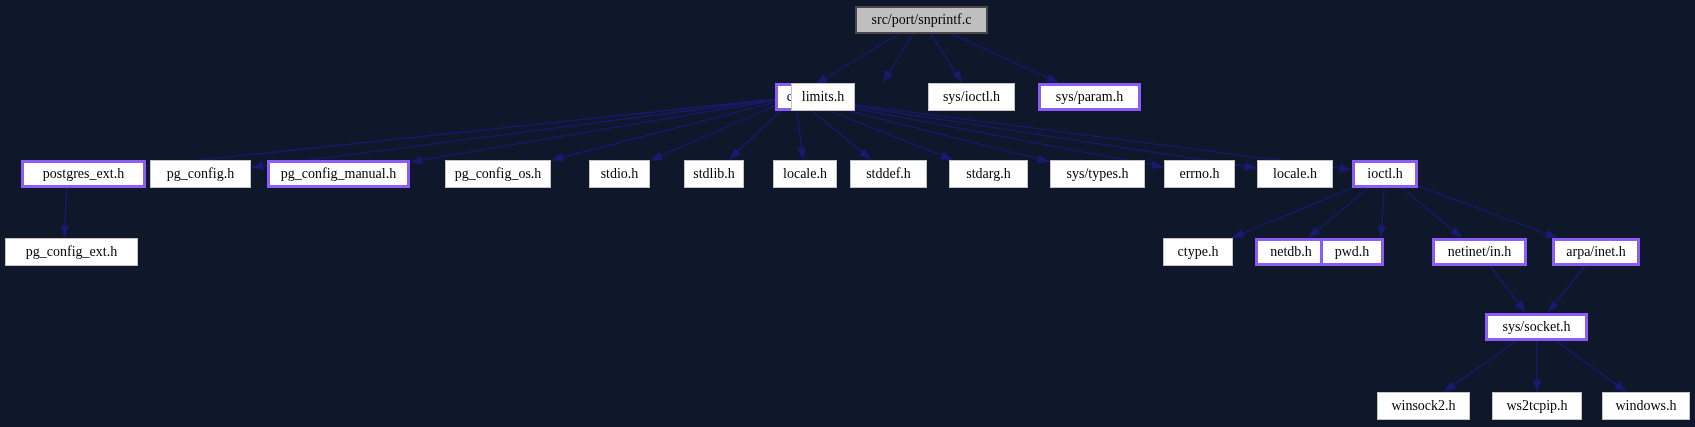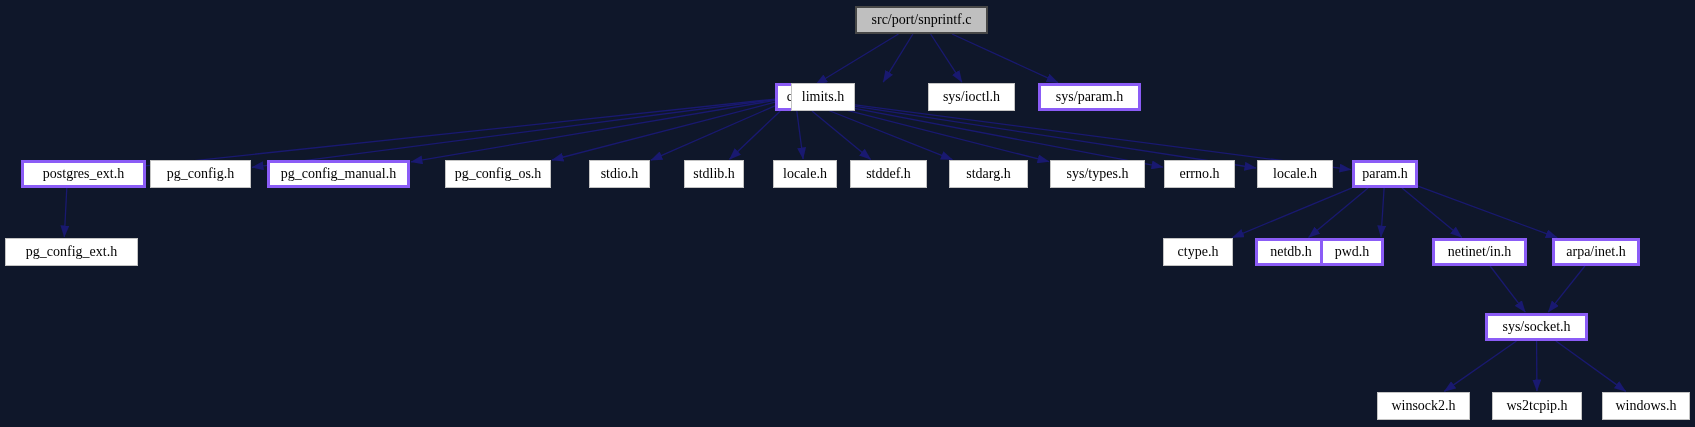--- a/index.html
+++ b/index.html
@@ -86,21 +86,21 @@
   <div class="node k-linked" style="left:267px;  top:160px; width:143px">pg_config_manual.h</div>
   <div class="node" style="left:445px;  top:160px; width:106px">pg_config_os.h</div>
   <div class="node" style="left:589px;  top:160px; width:61px">stdio.h</div>
   <div class="node" style="left:684px;  top:160px; width:60px">stdlib.h</div>
   <div class="node" style="left:773px;  top:160px; width:64px">locale.h</div>
   <div class="node" style="left:850px;  top:160px; width:77px">stddef.h</div>
   <div class="node" style="left:949px;  top:160px; width:79px">stdarg.h</div>
   <div class="node" style="left:1050px; top:160px; width:95px">sys/types.h</div>
   <div class="node" style="left:1164px; top:160px; width:71px">errno.h</div>
   <div class="node" style="left:1257px; top:160px; width:76px">locale.h</div>
-  <div class="node k-linked" style="left:1352px; top:160px; width:66px">param.h</div>
+  <div class="node k-linked" style="left:1352px; top:160px; width:66px">ioctl.h</div>
 
   <div class="node" style="left:5px;    top:238px; width:133px">pg_config_ext.h</div>
   <div class="node" style="left:1163px; top:238px; width:70px">ctype.h</div>
   <div class="node k-linked" style="left:1255px; top:238px; width:72px">netdb.h</div>
   <div class="node k-linked" style="left:1320px; top:238px; width:64px">pwd.h</div>
   <div class="node k-linked" style="left:1432px; top:238px; width:95px">netinet/in.h</div>
   <div class="node k-linked" style="left:1552px; top:238px; width:88px">arpa/inet.h</div>
 
   <div class="node k-linked" style="left:1485px; top:313px; width:103px">sys/socket.h</div>
 

